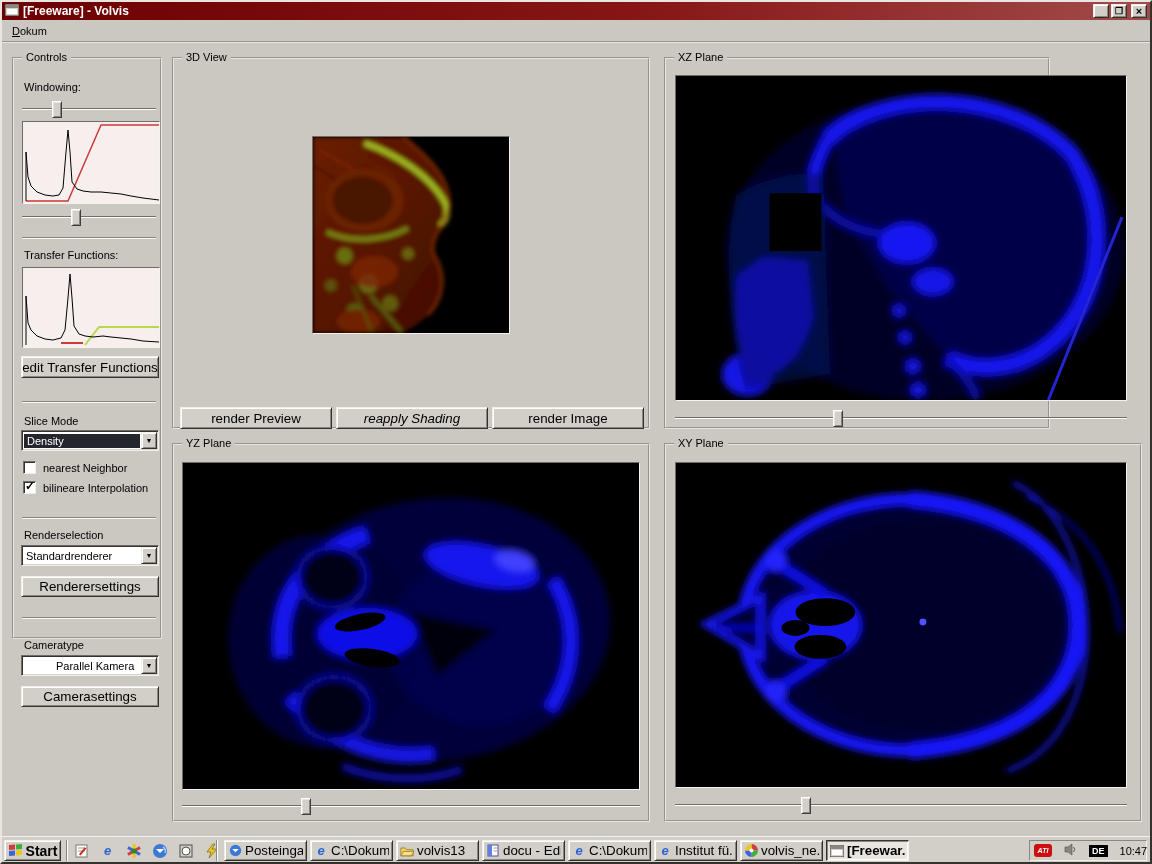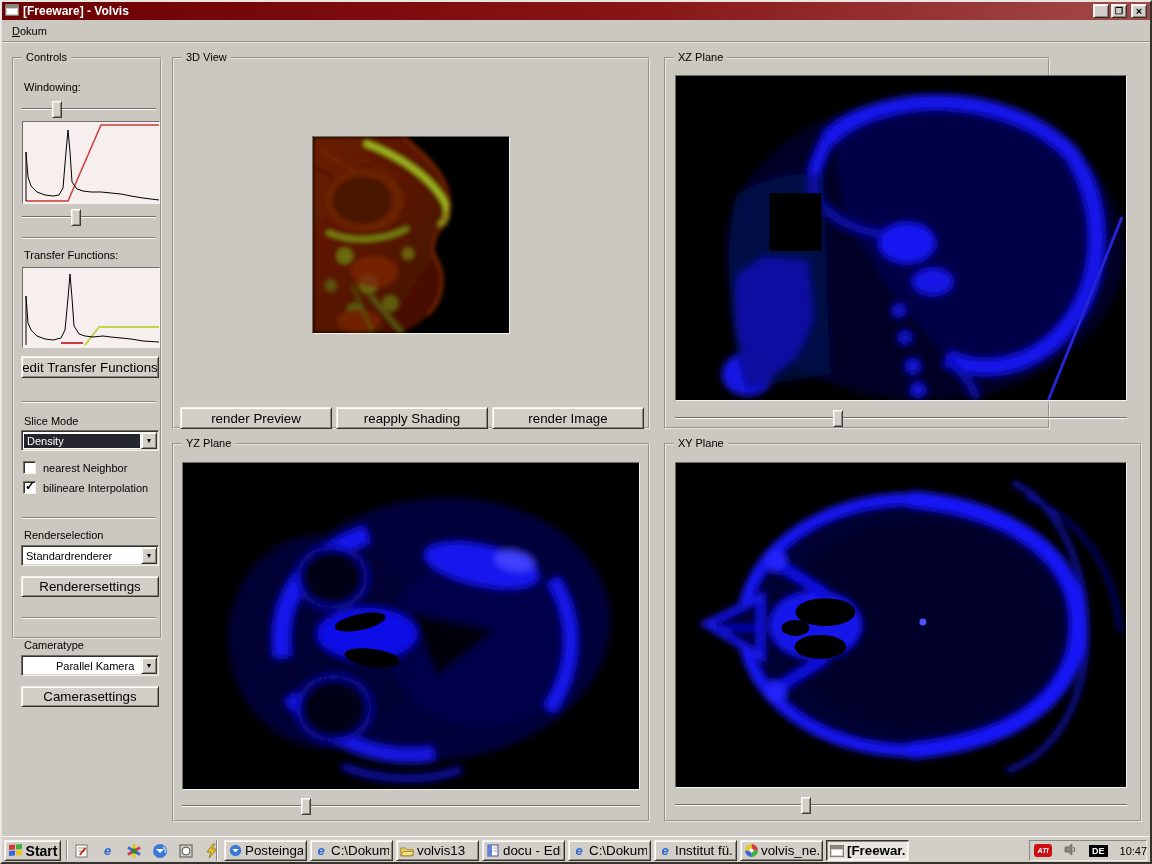--- a/index.html
+++ b/index.html
@@ -248,21 +248,21 @@
             <ellipse cx="62" cy="136" rx="24" ry="16" fill="#7c2606" opacity="0.8"></ellipse>
             <ellipse cx="46" cy="186" rx="22" ry="12" fill="#6f2005"></ellipse>
             <path d="M58,160 L90,198" stroke="#5d7a12" stroke-width="4" opacity="0.7" fill="none"></path>
             <path d="M40,150 L60,198" stroke="#4f6a10" stroke-width="3" opacity="0.6" fill="none"></path>
             <path d="M92,0 C118,22 140,42 138,72 C132,94 118,100 122,118 C136,140 132,164 116,180" stroke="#8a2e08" stroke-width="3" fill="none" opacity="0.8"></path>
           </g>
         </svg>
       </div>
 
       <button class="btn abs" style="left:6px; top:348px; width:152px; height:22px;">render Preview</button>
-      <button class="btn abs" style="left:162px; top:348px; width:152px; height:22px;">reapply Shading</button>
+      <button class="btn abs" style="left:162px; top:348px; width:152px; height:22px;font-style:italic;">reapply Shading</button>
       <button class="btn abs" style="left:318px; top:348px; width:152px; height:22px;">render Image</button>
     </div>
 
     <div class="groupbox" style="left:662px; top:12px; width:386px; height:372px;">
       <span class="grouplabel">XZ Plane</span>
 
       <div class="well" style="left:9px; top:16px; width:452px; height:326px;">
         <svg viewBox="0 0 452 326" preserveAspectRatio="none">
           <defs>
               <filter id="xzb" x="-20%" y="-20%" width="140%" height="140%">

